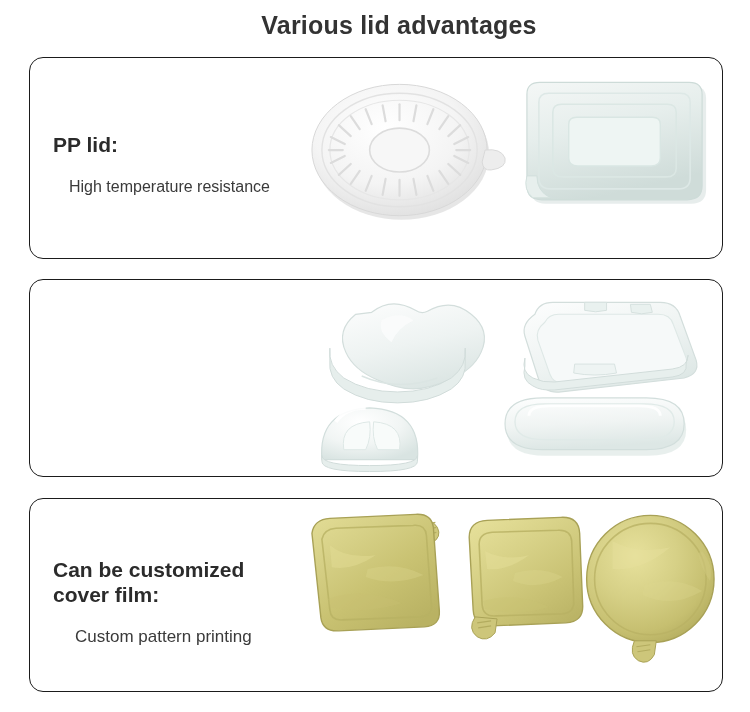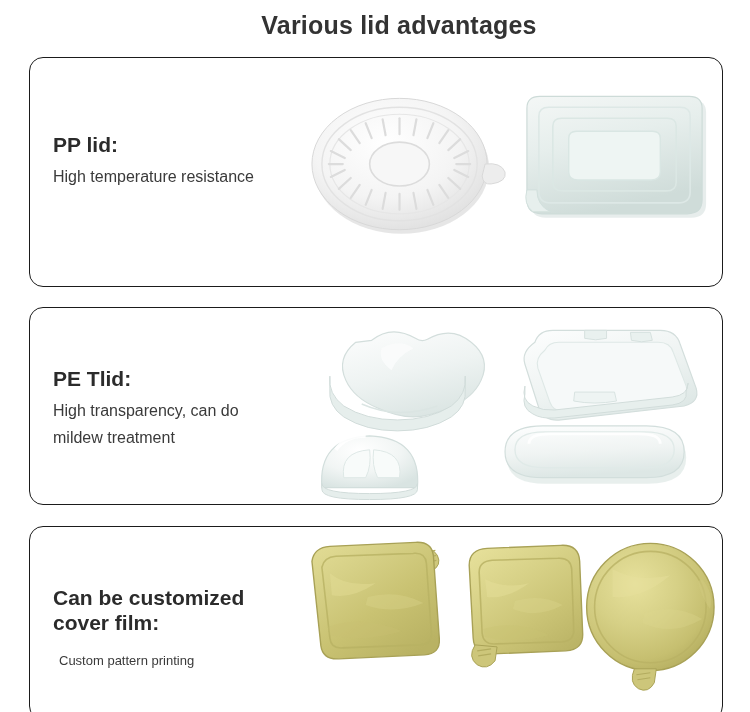--- a/index.html
+++ b/index.html
@@ -37,21 +37,21 @@
   }
 
   .panel {
     position: relative;
     border: 1.5px solid #1b1b1b;
     border-radius: 14px;
     background: #ffffff;
     box-sizing: border-box;
     overflow: hidden;
   }
-  .panel-pp { height: 230px; margin-bottom: 20px; }
+  .panel-pp { height: 202px; margin-bottom: 20px; }
   .panel-pe { height: 198px; margin-bottom: 21px; }
   .panel-foil { height: 194px; }
 
   .panel-text {
     position: absolute;
     left: 23px;
     z-index: 5;
   }
   .panel-pp .panel-text { top: 74px; }
   .panel-pe .panel-text { top: 58px; }
@@ -63,25 +63,25 @@
     color: #2b2b2b;
     line-height: 25px;
     margin: 0 0 6px 0;
     white-space: pre-line;
   }
   .panel-sub {
     font-size: 16px;
     font-weight: normal;
     color: #3a3a3a;
     line-height: 27px;
-    margin: 0;
+    margin: 16px;
     max-width: 250px;
     white-space: pre-line;
   }
-  .panel-foil .panel-sub { padding-left: 6px; font-size: 13px; }
+  .panel-foil .panel-sub { padding-left: 6px; font-size: 17px; }
   .panel-foil .panel-heading { margin-bottom: 12px; }
 
   .art {
     position: absolute;
     top: 0; right: 0; bottom: 0; left: 270px;
   }
   .art svg { display: block; width: 100%; height: 100%; }
 </style>
 </head>
 <body>
@@ -151,25 +151,20 @@
           <path d="M240 44 q0 -9 10 -9 h132 q10 0 10 9 v76 q0 11 -12 11 h-128 q-12 0 -12 -11 z" fill="none" stroke="#dde8e6" stroke-width="1.6"></path>
           <path d="M254 54 q0 -8 9 -8 h106 q9 0 9 8 v56 q0 9 -10 9 h-104 q-10 0 -10 -9 z" fill="none" stroke="#dbe7e4" stroke-width="1.6"></path>
           <path d="M270 66 q0 -7 8 -7 h76 q8 0 8 7 v34 q0 8 -9 8 h-74 q-9 0 -9 -8 z" fill="#eef5f3" stroke="#d9e6e3" stroke-width="1.4"></path>
           <path d="M228 118 q-4 14 6 22 h18 q-14 -6 -14 -22 z" fill="#e7efed" stroke="#d2e0dd" stroke-width="1"></path>
         </g>
       </svg>
     </div>
   </section>
 
   <section class="panel panel-pe">
-    <div class="panel-text">
-      <p class="panel-heading">PE Tlid:</p>
-      <p class="panel-sub">High transparency, can do
-mildew treatment</p>
-    </div>
     <div class="art">
       <svg viewBox="0 0 424 196" preserveAspectRatio="xMidYMid meet">
         <defs>
           <linearGradient id="peHeartG" x1="0.2" y1="0" x2="0.6" y2="1">
             <stop offset="0%" stop-color="#fbfcfc"></stop>
             <stop offset="50%" stop-color="#eef3f2"></stop>
             <stop offset="100%" stop-color="#dbe5e3"></stop>
           </linearGradient>
           <linearGradient id="peSqG" x1="0.1" y1="0" x2="0.7" y2="1">
             <stop offset="0%" stop-color="#fcfdfd"></stop>

